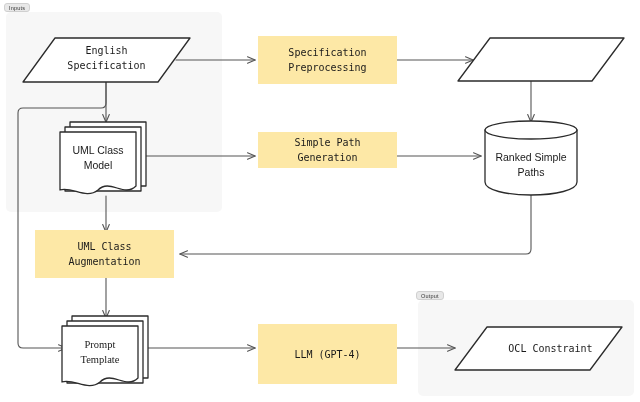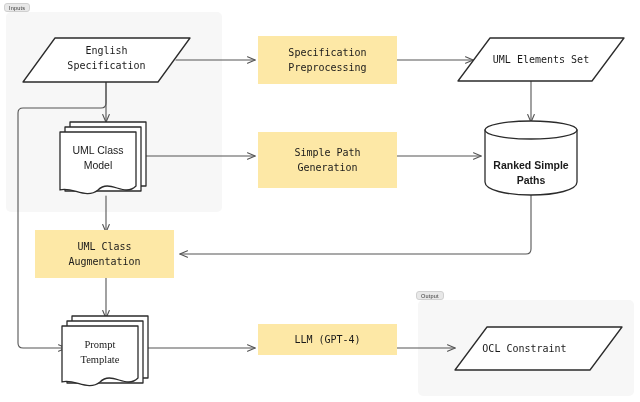--- a/index.html
+++ b/index.html
@@ -141,37 +141,36 @@
                C126,390 112,370 100,382
                C88,392 74,378 62,382 Z"></path>
 
       <path d="M487,327 L622,327 L590,370 L455,370 Z"></path>
     </g>
   </svg>
 
   <div class="shape-text mono" style="left:23px; top:38px; width:167px; height:40px;">English
 Specification</div>
 
-  <div class="shape-text mono" style="left:458px; top:38px; width:166px; height:43px;">UML Elements Set</div>
 
   <div class="shape-text sans" style="left:60px; top:134px; width:76px; height:48px;">UML Class
 Model</div>
 
-  <div class="shape-text sans" style="left:481px; top:144px; width:100px; height:58px;font-weight:bold;">Ranked Simple
+  <div class="shape-text sans" style="left:481px; top:136px; width:100px; height:58px;">Ranked Simple
 Paths</div>
 
   <div class="shape-text sans" style="left:62px; top:328px; width:76px; height:48px;font-family:Liberation Serif, serif;">Prompt
 Template</div>
 
-  <div class="shape-text mono" style="left:441px; top:327px; width:167px; height:43px;">OCL Constraint</div>
+  <div class="shape-text mono" style="left:467px; top:327px; width:167px; height:43px;">OCL Constraint</div>
 
   <div class="proc" style="left:258px; top:36px; width:139px; height:48px;">Specification
 Preprocessing</div>
 
-  <div class="proc" style="left:258px; top:132px; width:139px; height:56px;">Simple Path
+  <div class="proc" style="left:258px; top:132px; width:139px; height:36px;">Simple Path
 Generation</div>
 
   <div class="proc" style="left:35px; top:230px; width:139px; height:48px;">UML Class
 Augmentation</div>
 
-  <div class="proc" style="left:258px; top:324px; width:139px; height:31px;">LLM (GPT-4)</div>
+  <div class="proc" style="left:258px; top:324px; width:139px; height:60px;">LLM (GPT-4)</div>
 
 </div>
 
 </body></html>

